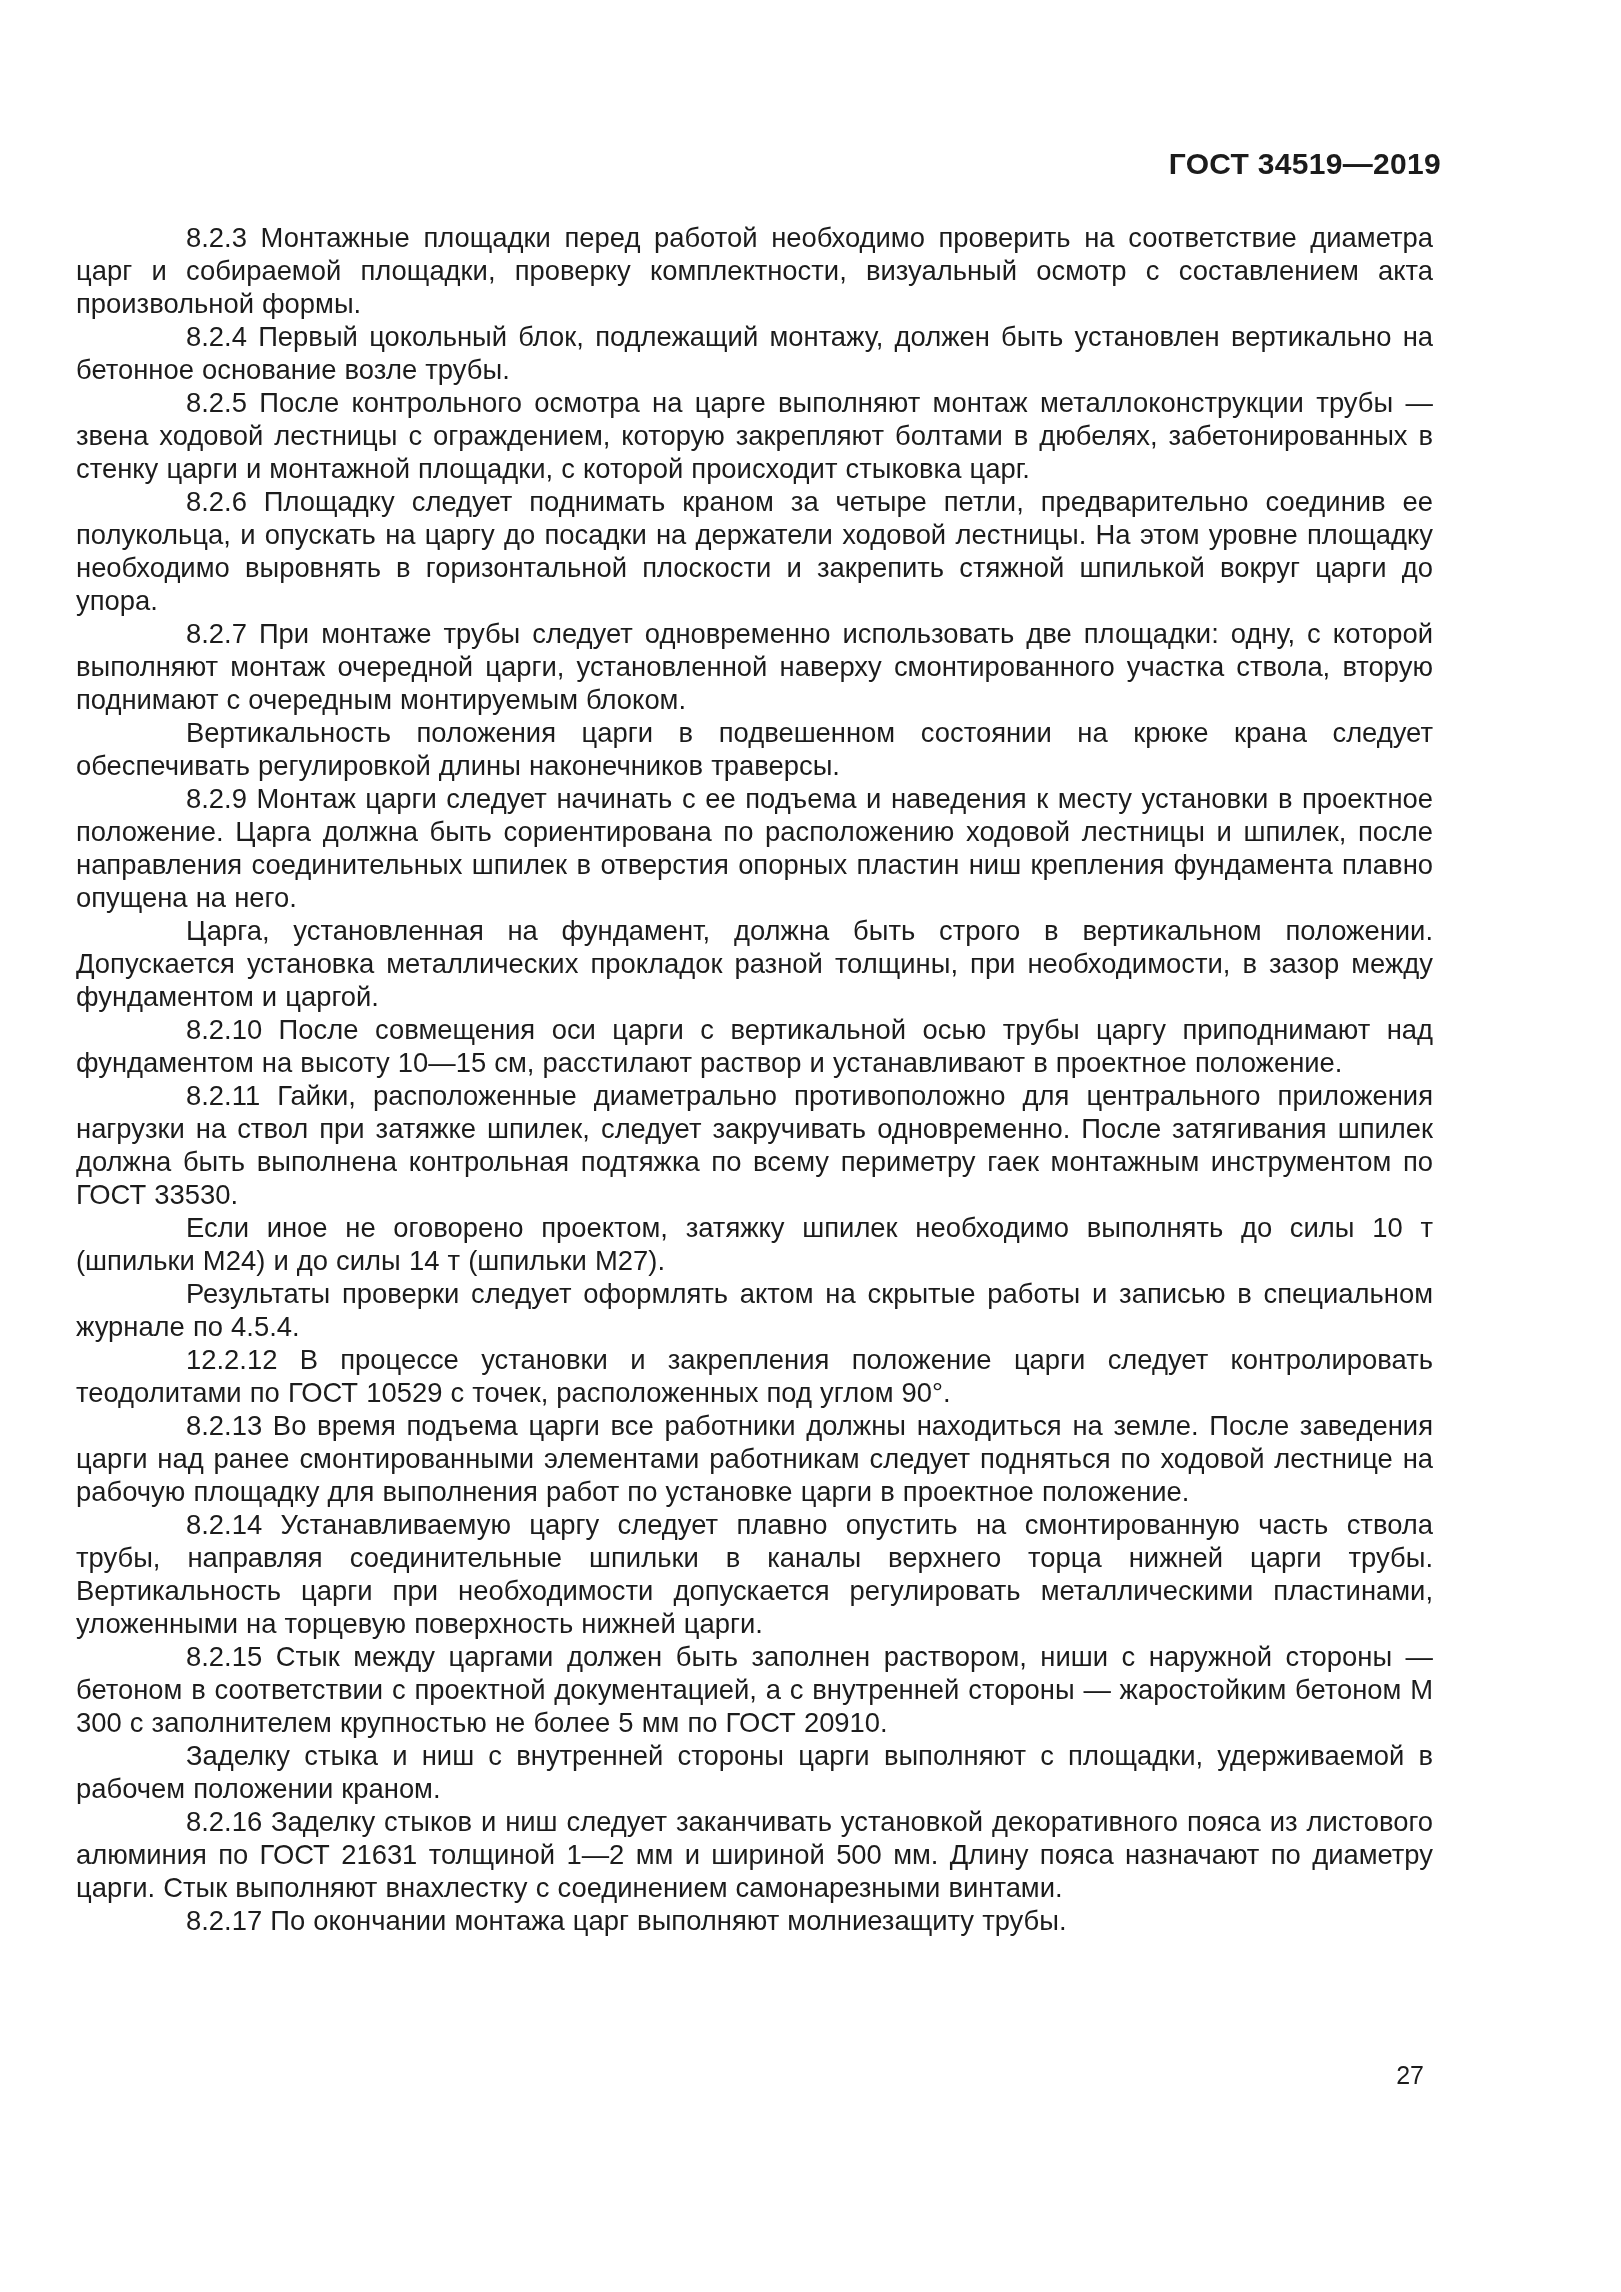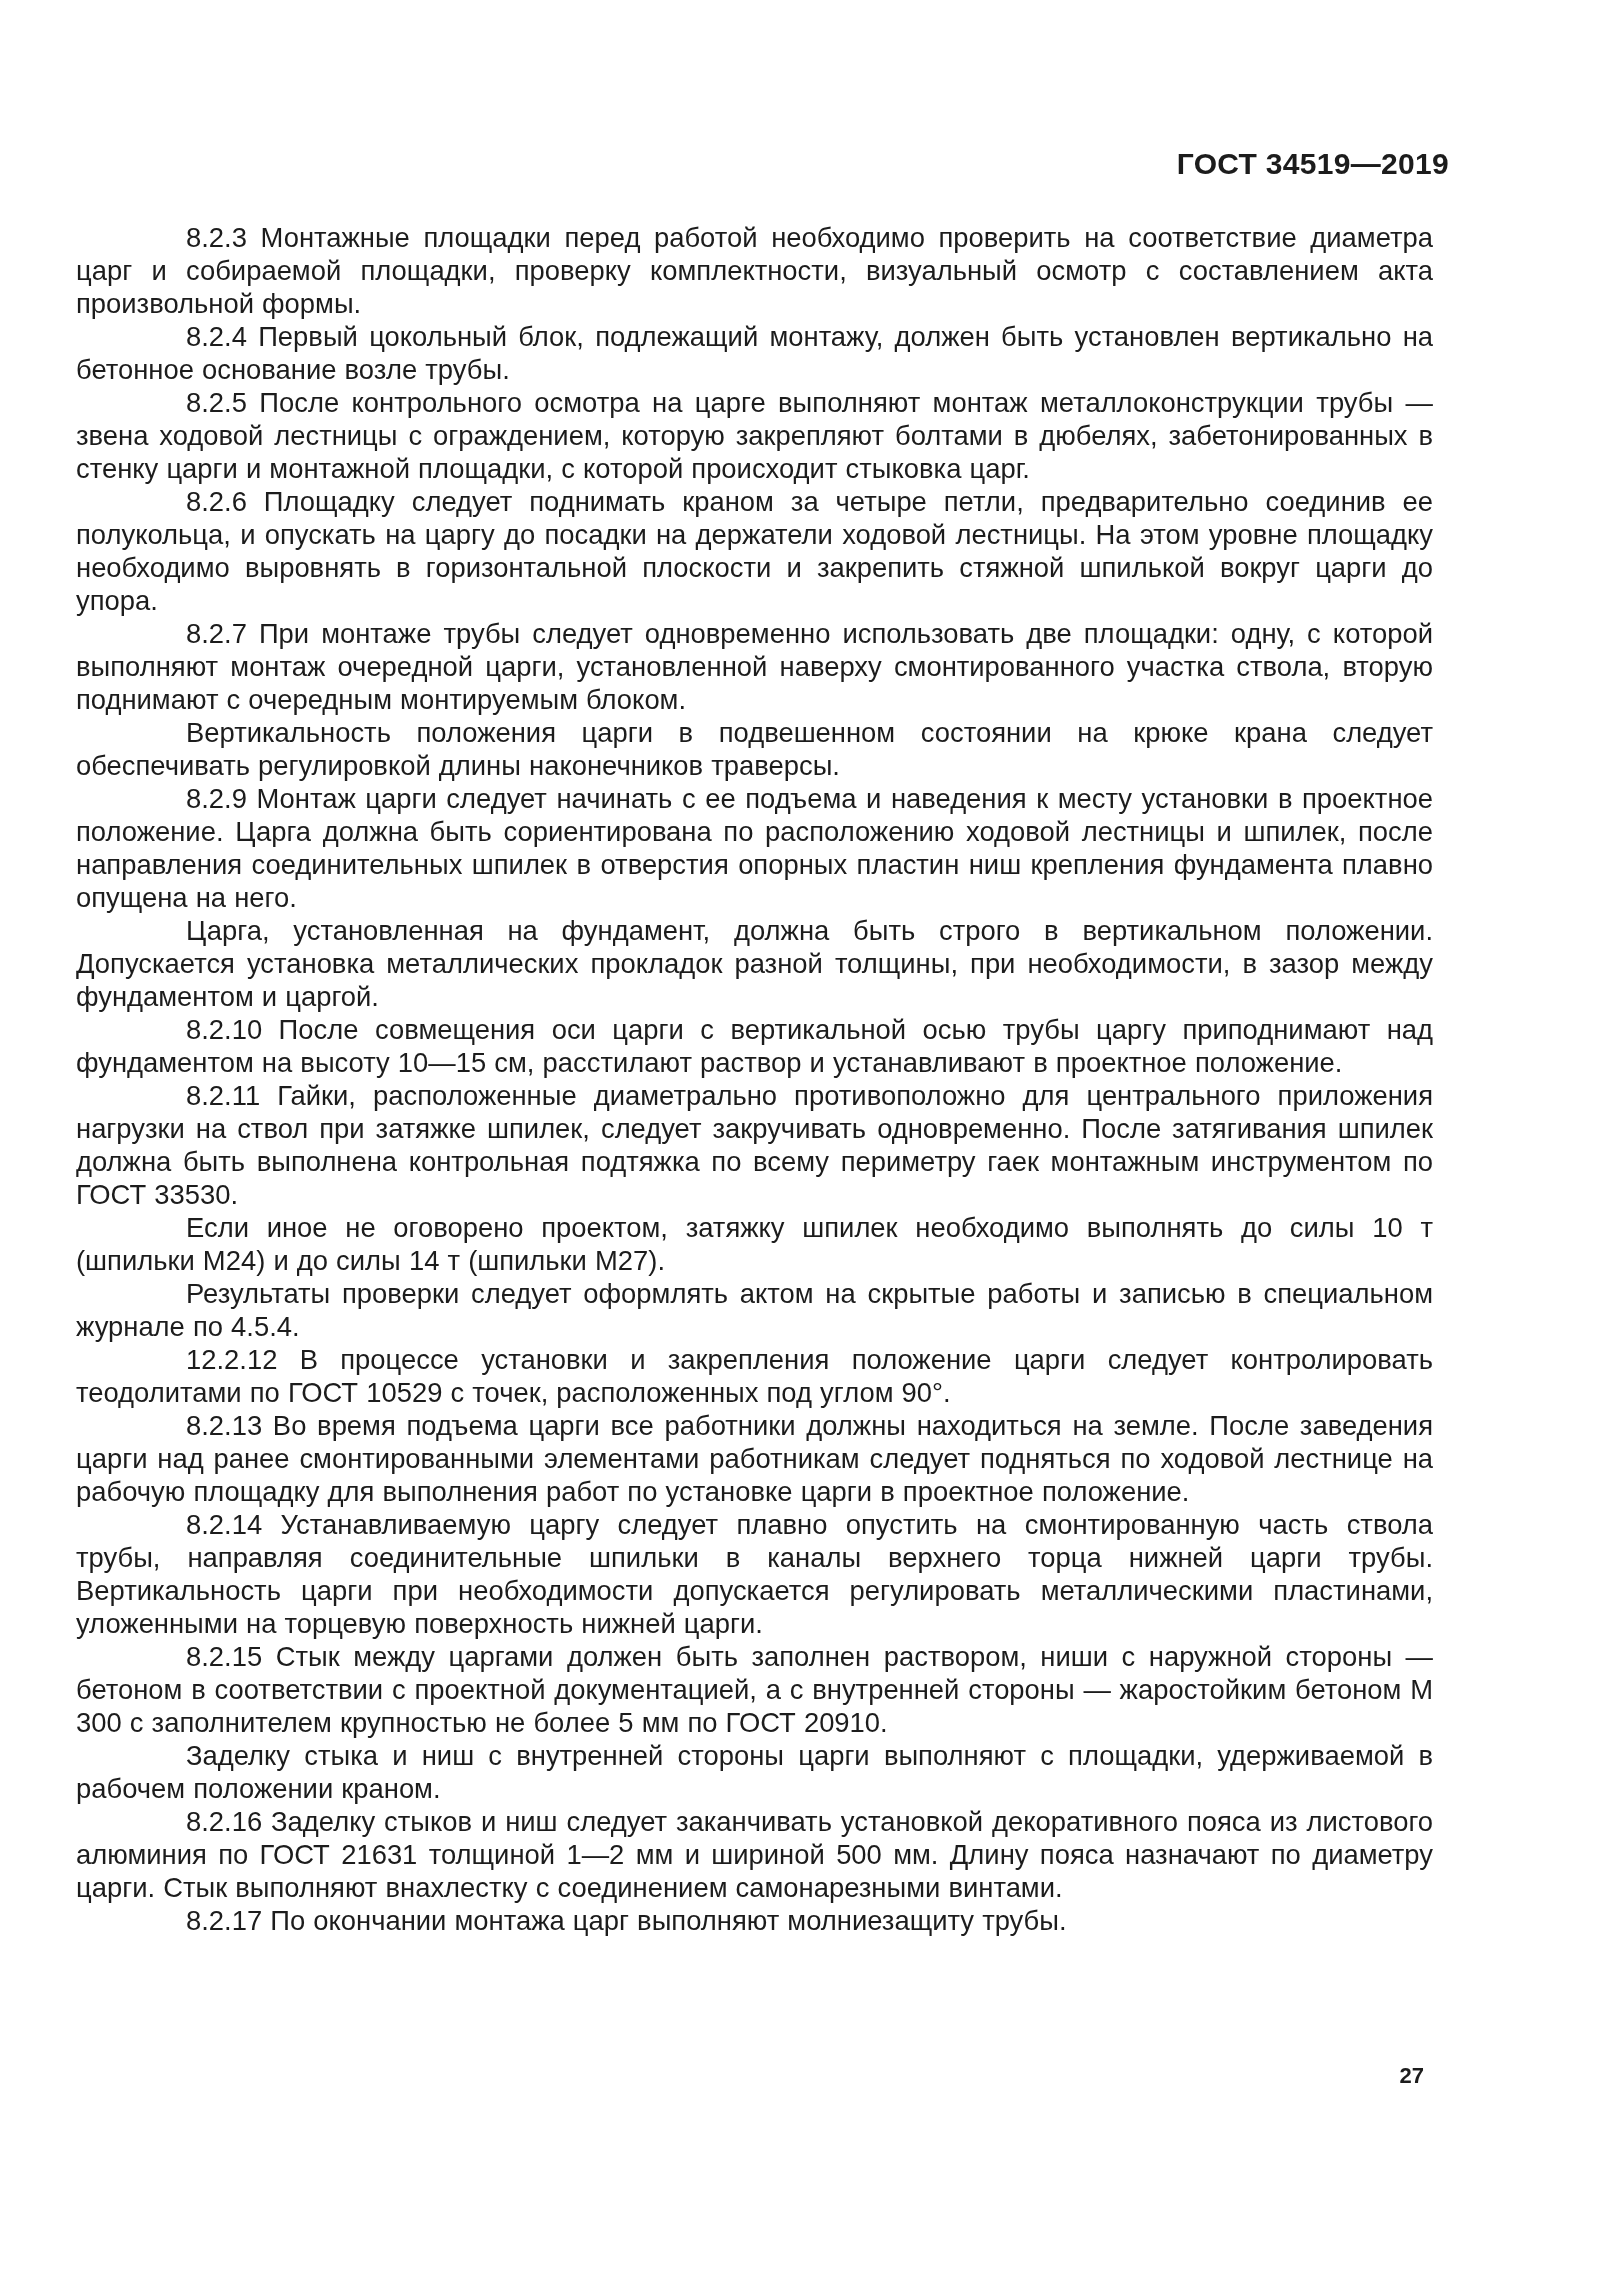--- a/index.html
+++ b/index.html
@@ -16,21 +16,21 @@
   .sheet {
     position: relative;
     width: 1621px;
     height: 2293px;
     background: #ffffff;
     overflow: hidden;
   }
   .doc-header {
     position: absolute;
     top: 149px;
-    left: 92px;
+    left: 84px;
     width: 1357px;
     text-align: right;
     font-weight: bold;
     font-size: 30px;
     line-height: 30px;
     letter-spacing: 0.3px;
     white-space: nowrap;
   }
   .text-block {
     position: absolute;
@@ -46,23 +46,22 @@
     font-size: 27.4px;
     line-height: 33px;
     word-spacing: 0.5px;
   }
   .page-number {
     position: absolute;
     top: 2061px;
     left: 76px;
     width: 1348px;
     text-align: right;
-    font-size: 22px;
+    font-size: 25px;
     line-height: 29px;
-    font-weight: bold;
   }
 </style>
 </head>
 <body>
 
 <div class="sheet">
 
   <div class="doc-header">ГОСТ 34519—2019</div>
 
   <div class="text-block">

